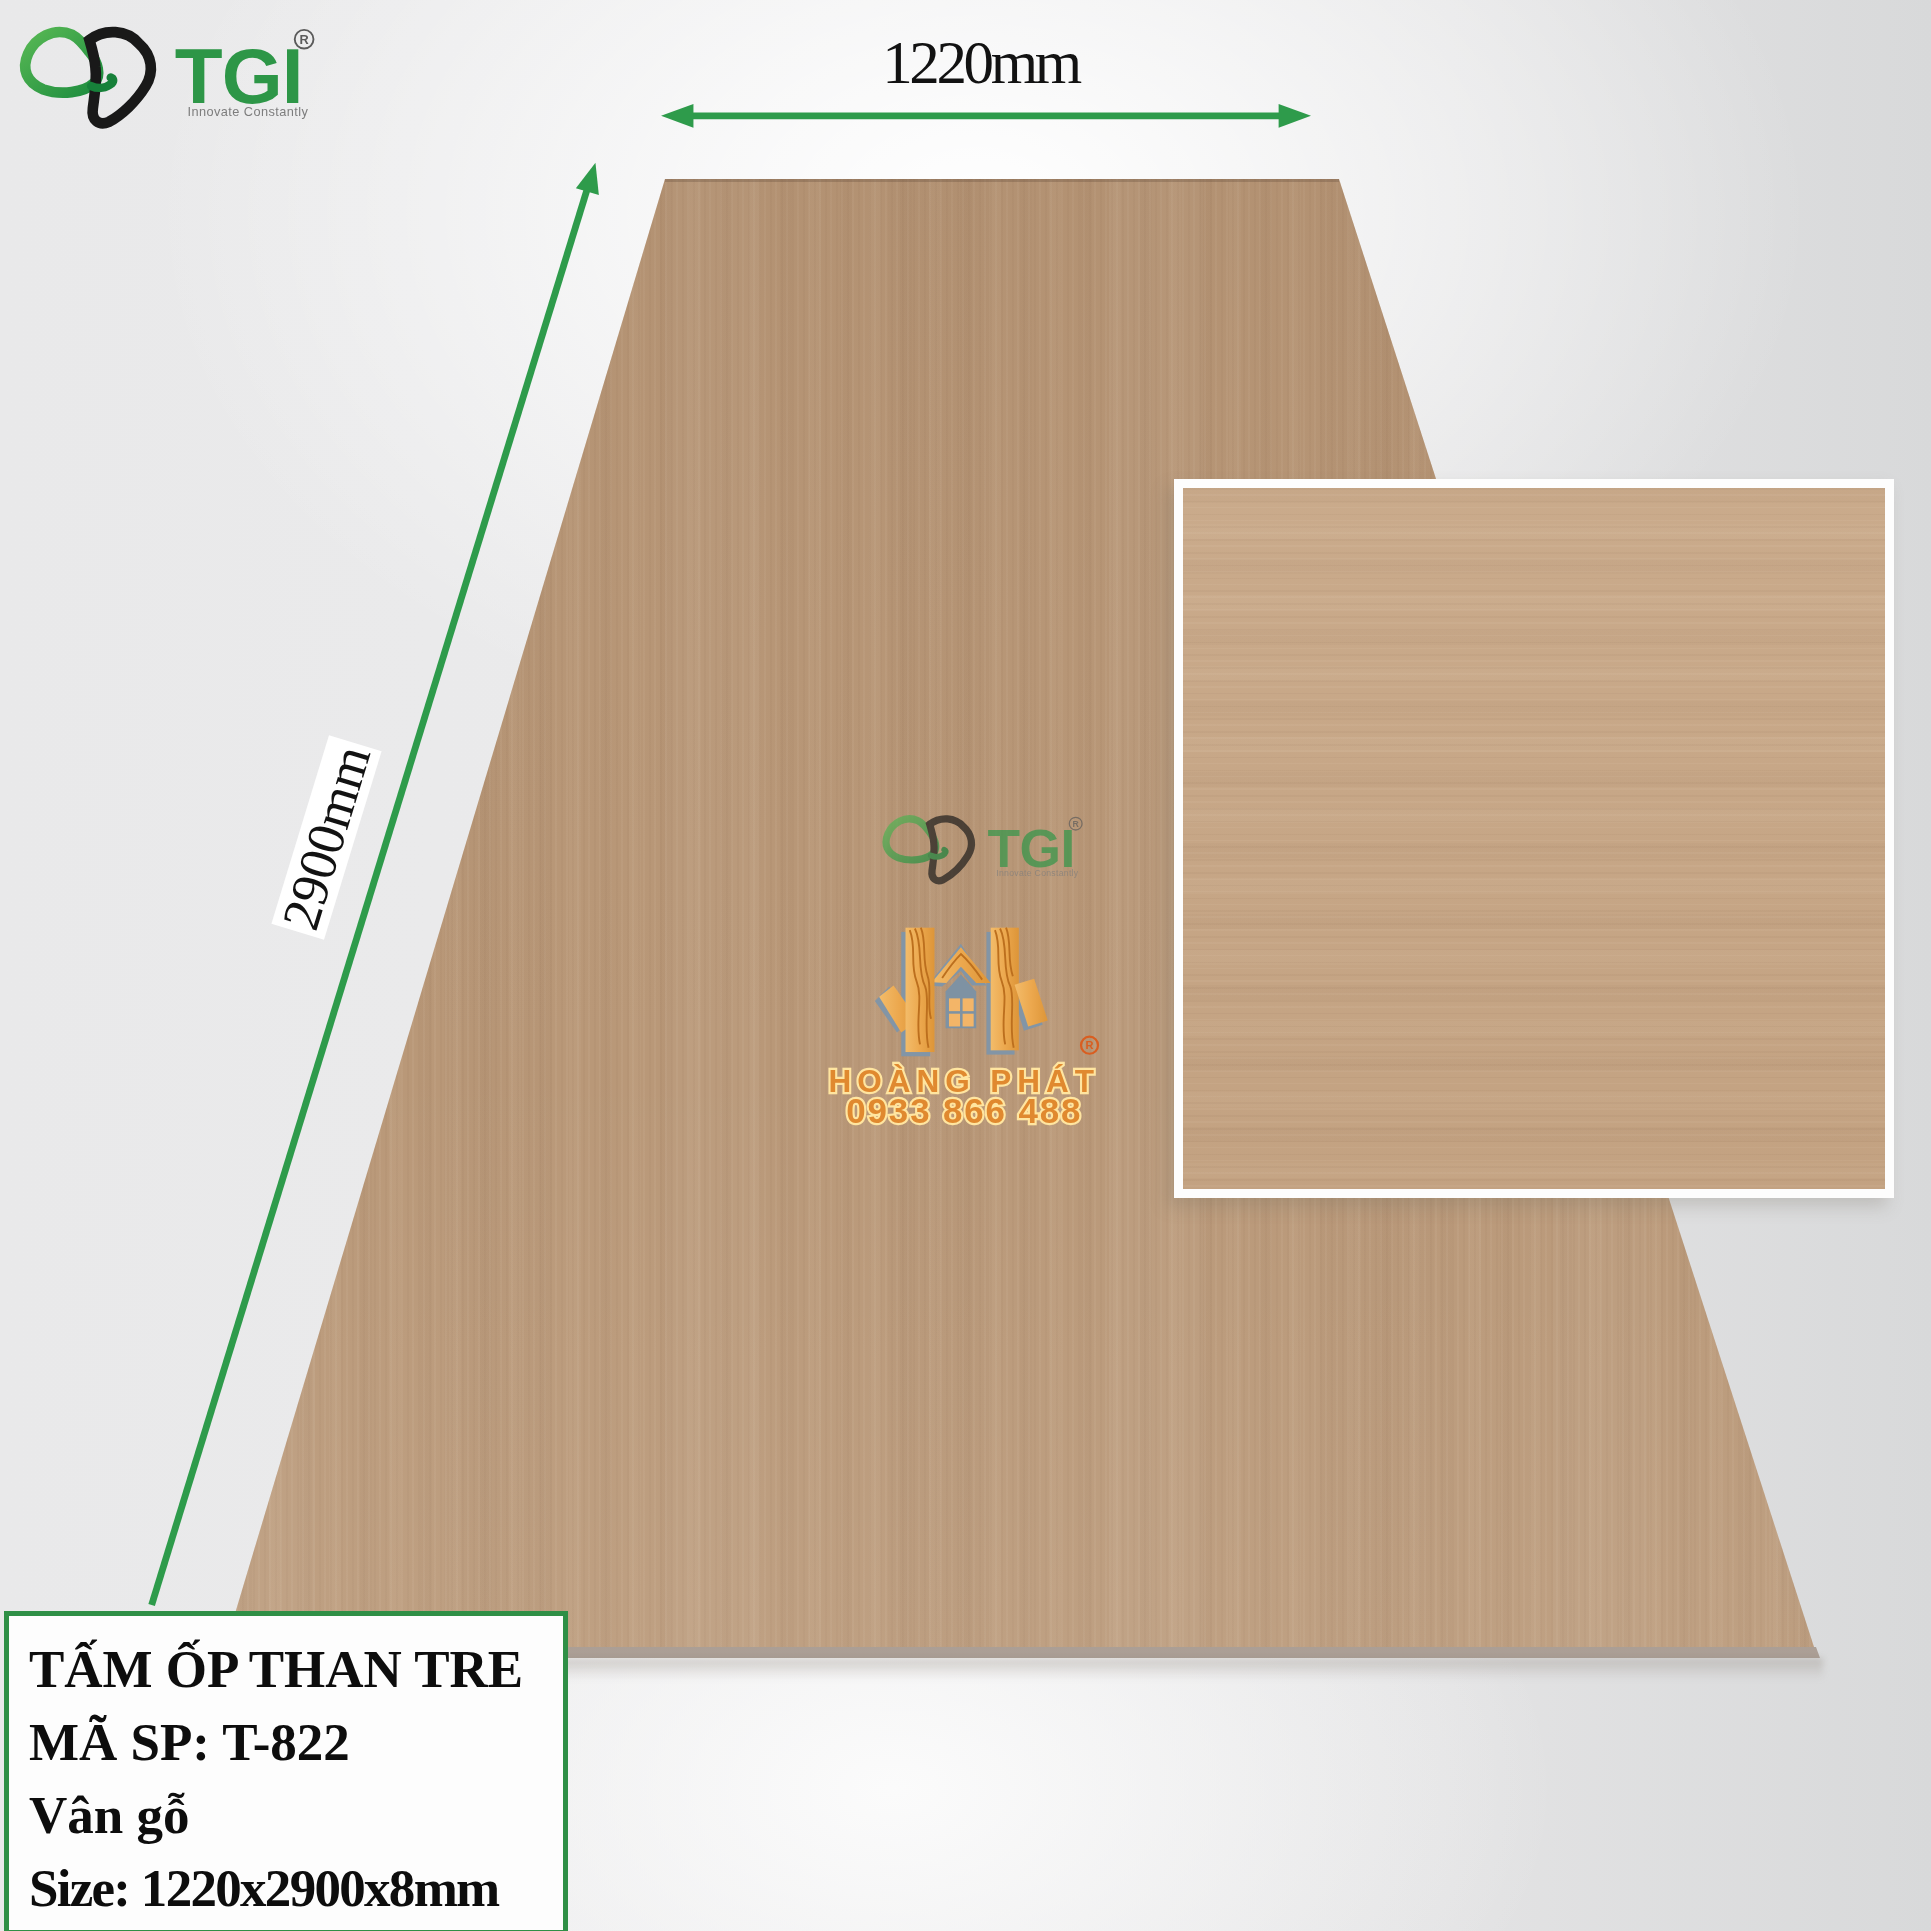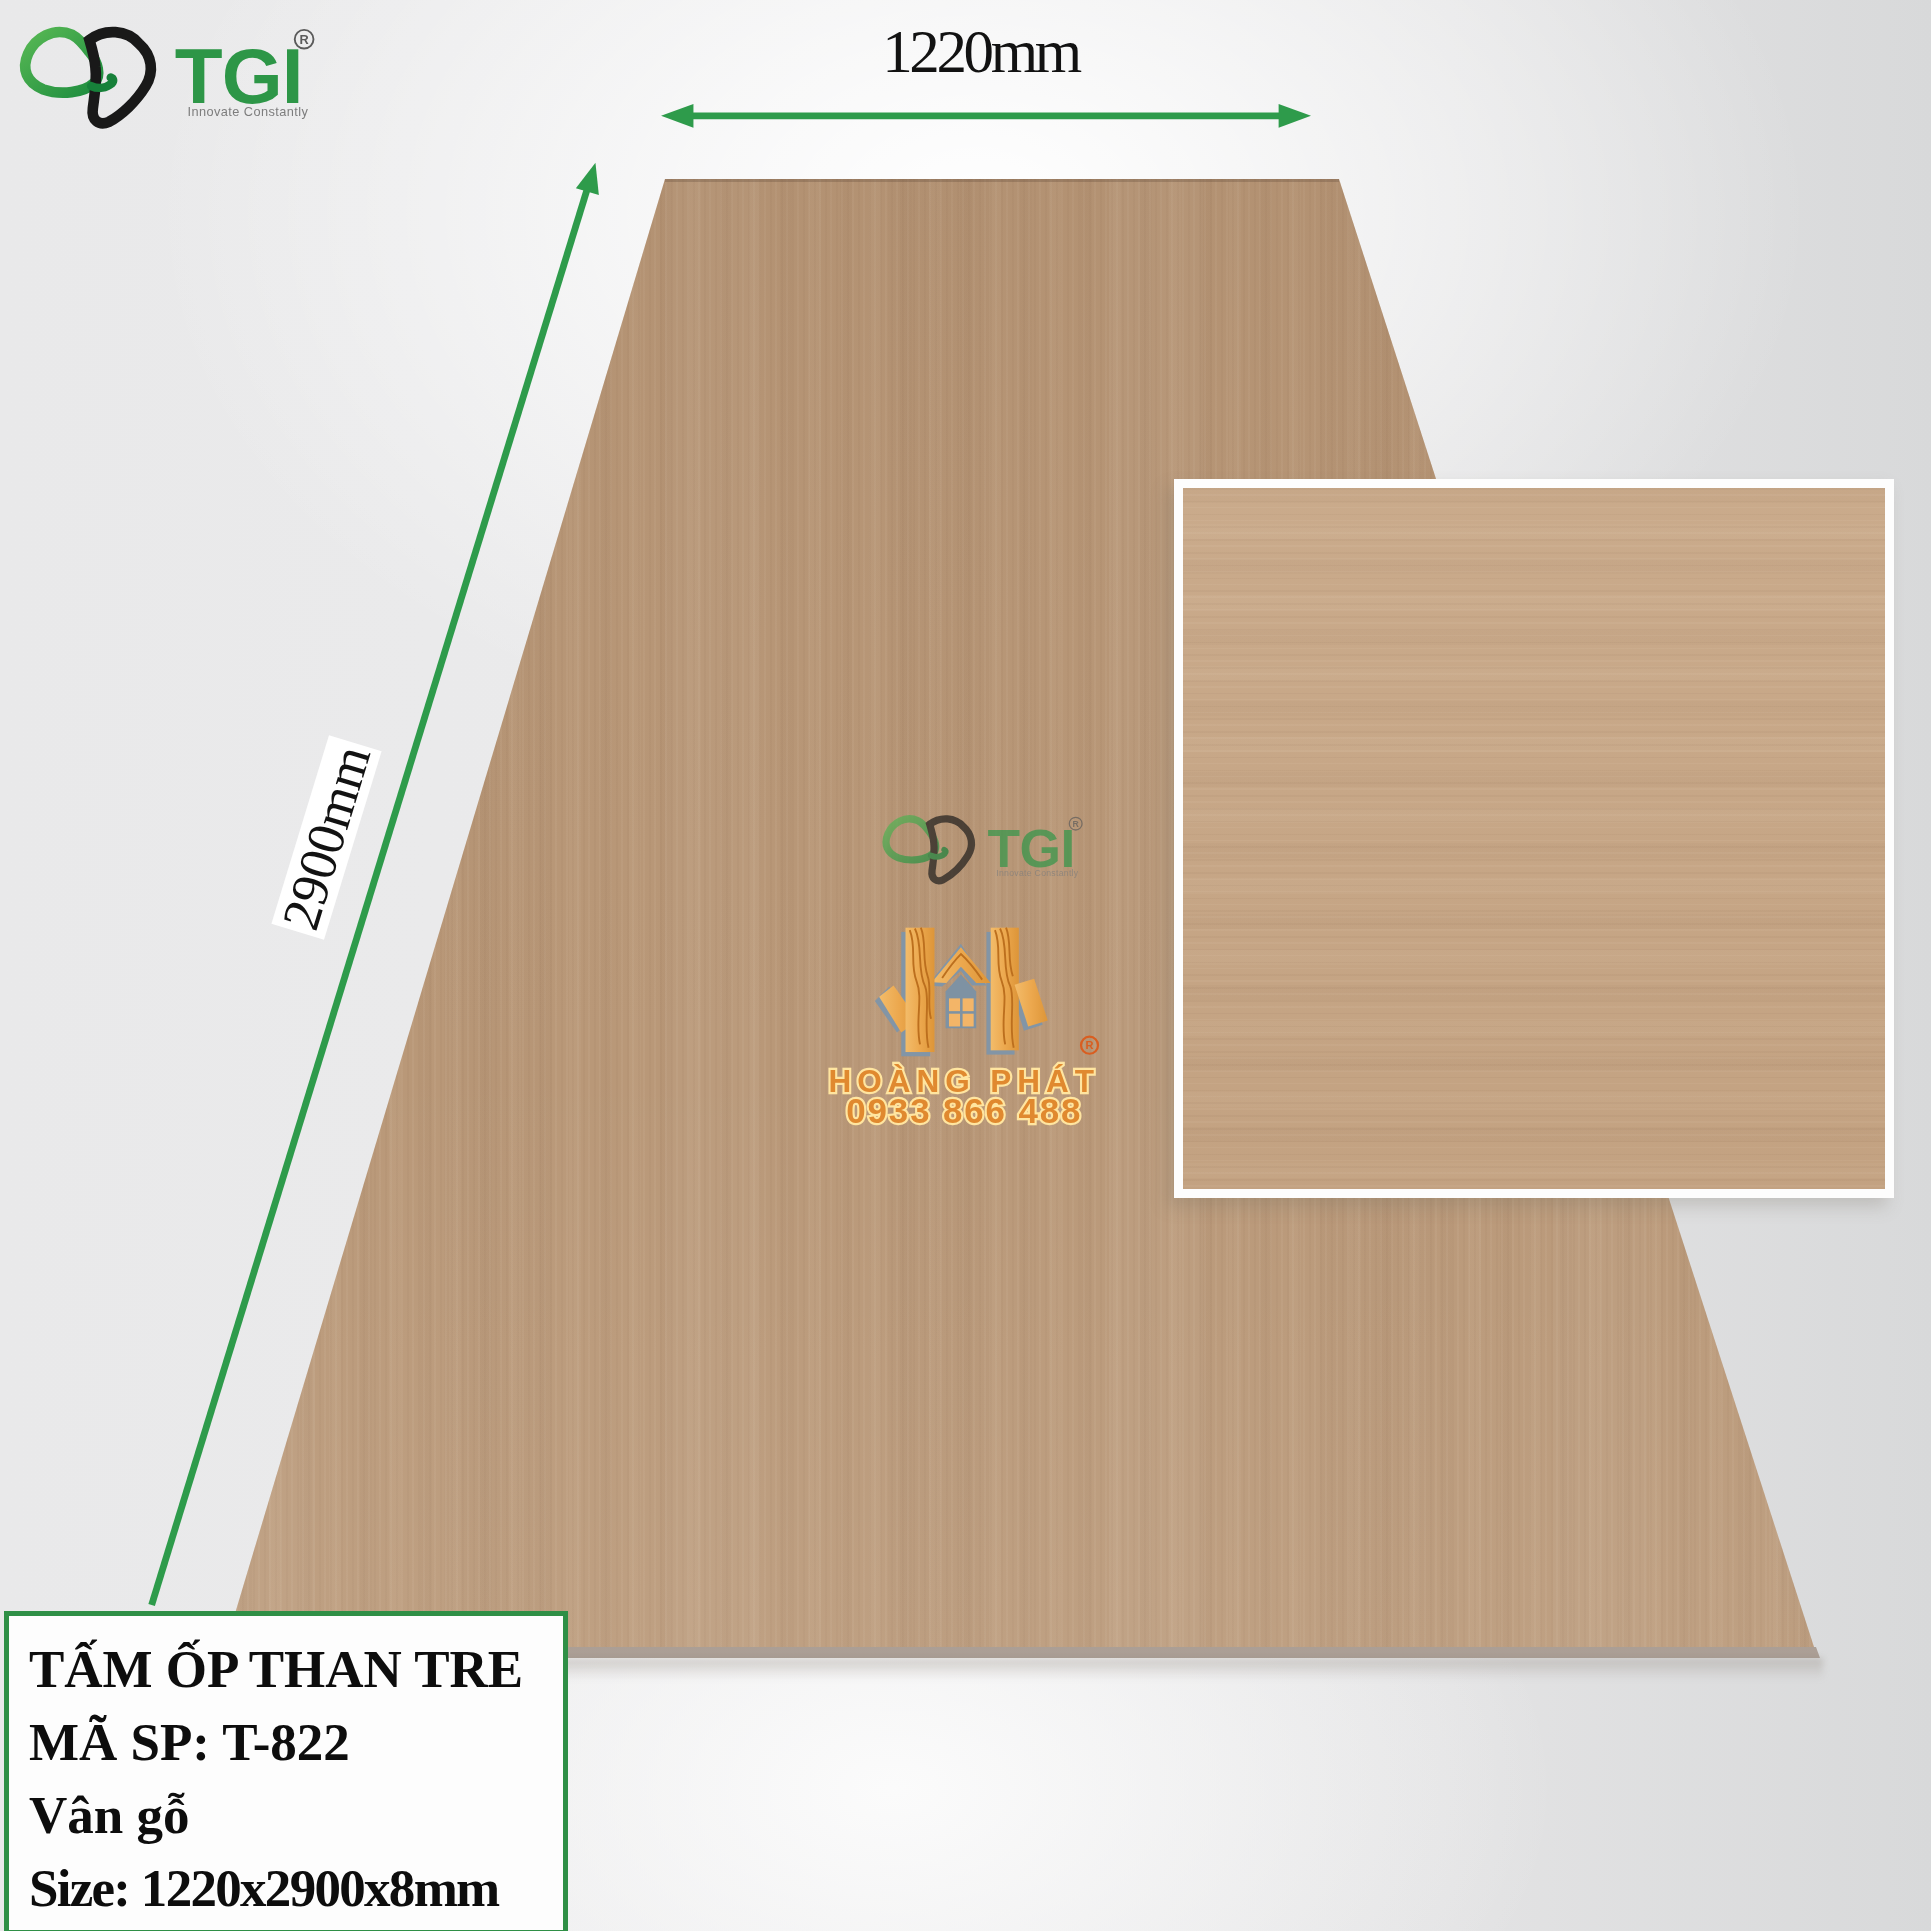--- a/index.html
+++ b/index.html
@@ -38,21 +38,21 @@
 #insetwood{position:absolute;left:9.4px;top:9.4px;right:9.4px;bottom:9.4px;
  background-color:#c7a685;
  background-image:
   linear-gradient(180deg, rgba(255,255,255,0.05), rgba(120,85,60,0.05)),
   repeating-linear-gradient(180deg,
    rgba(120,85,60,0.06) 0px 1.7px, rgba(0,0,0,0) 1.7px 6px,
    rgba(255,244,230,0.05) 6px 7.7px, rgba(0,0,0,0) 7.7px 12.8px),
   repeating-linear-gradient(180deg,
    rgba(110,76,52,0.035) 0px 15.3px, rgba(0,0,0,0) 15.3px 36px,
    rgba(255,240,220,0.04) 36px 51px, rgba(0,0,0,0) 51px 71px);}
-#mm1220{position:absolute;left:810px;top:17px;width:341px;text-align:center;
+#mm1220{position:absolute;left:810px;top:28px;width:341px;text-align:center;
  font-family:"Liberation Serif",serif;font-size:61px;letter-spacing:-3.4px;color:#121212;}
 #mm2900{position:absolute;left:228px;top:810px;width:197px;height:55px;
  background:#fff;transform:rotate(-73deg);
  font-family:"Liberation Serif",serif;font-size:53px;color:#121212;
  text-align:center;line-height:55px;}
 #infobox{position:absolute;left:4.3px;top:1611px;width:564px;height:324px;
  border:5.1px solid #2f8f46;background:#fdfdfd;padding:17px 0 0 19.6px;
  font-family:"Liberation Serif",serif;font-weight:bold;font-size:53px;
  line-height:73px;color:#0d0d0d;white-space:nowrap;}
 </style></head>

